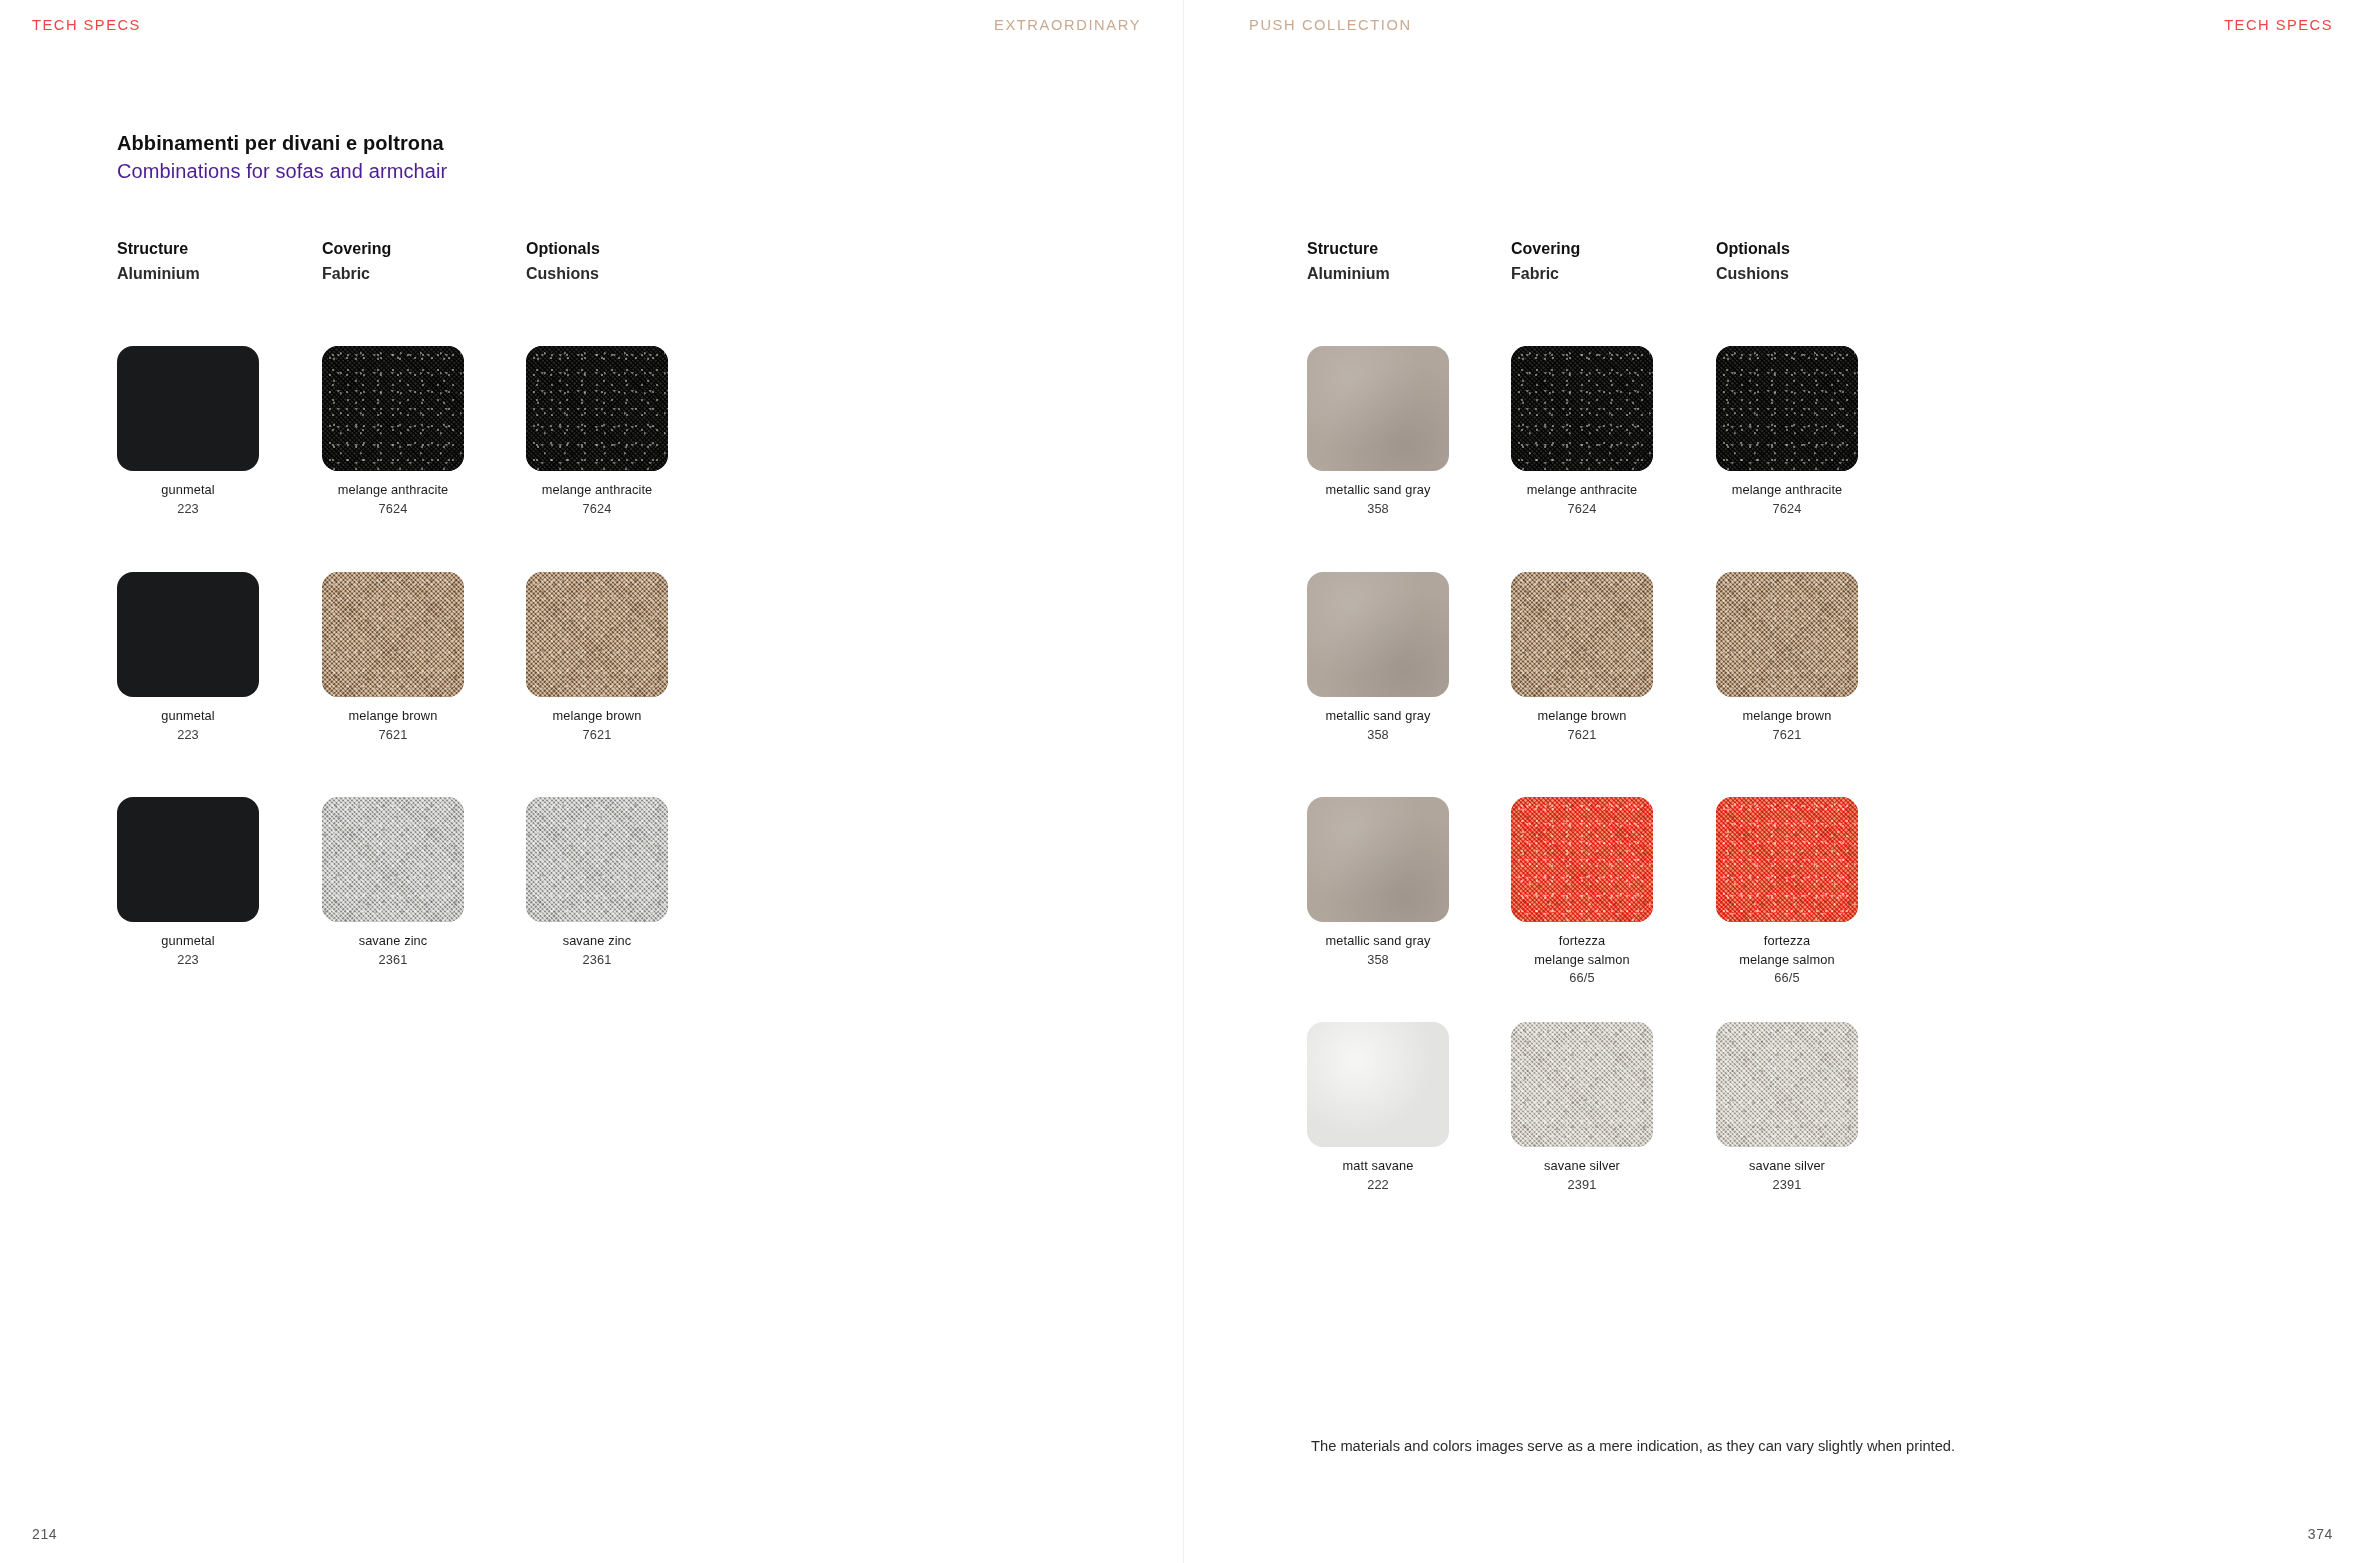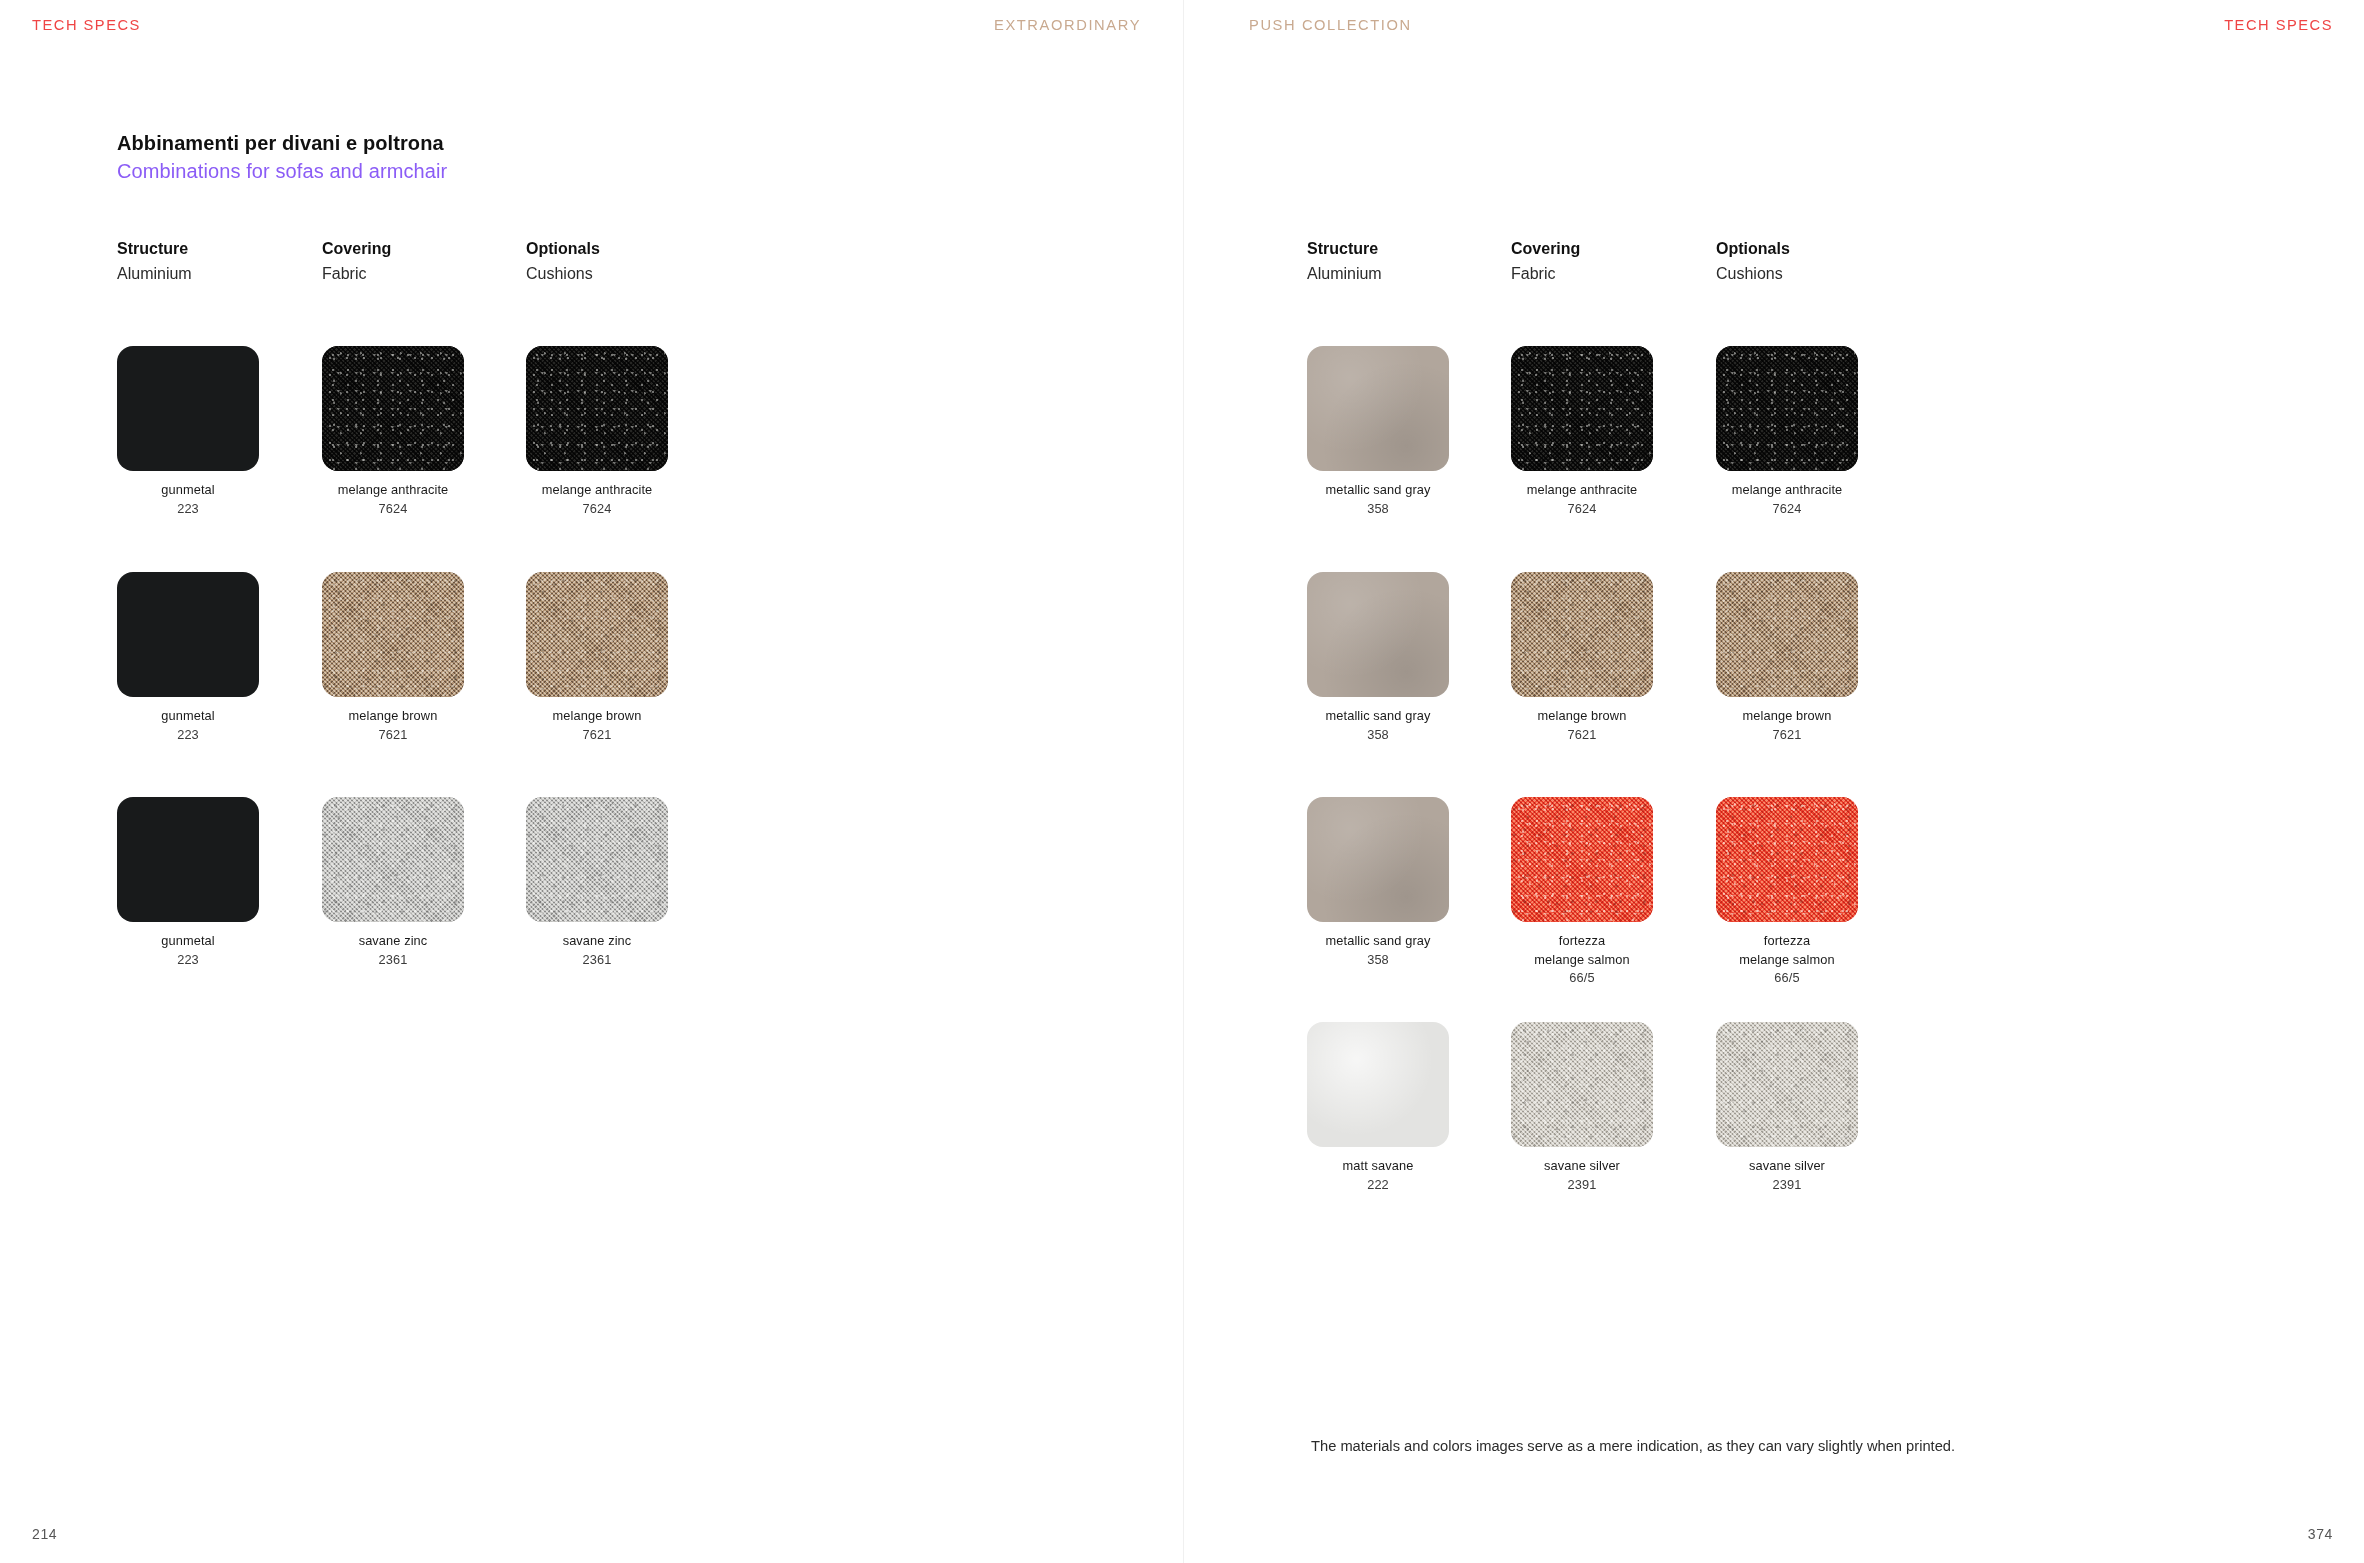--- a/index.html
+++ b/index.html
@@ -61,37 +61,37 @@
   .title-it {
     font-size: 20px;
     font-weight: 700;
     color: #111;
     letter-spacing: 0.1px;
     margin-bottom: 4.7px;
   }
   .title-en {
     font-size: 20px;
     font-weight: 400;
-    color: #8b5cf6;
+    color: #4c1d95;
     letter-spacing: 0.1px;
   }
 
   
   .colhead {
     position: absolute;
     font-size: 16px;
     line-height: 1.45;
   }
   .colhead .ch-title {
     font-weight: 700;
     color: #111;
     margin-bottom: 1.9px;
   }
   .colhead .ch-sub {
-    font-weight: 400;
+    font-weight: 700;
     color: #2b2b2b;
   }
 
   
   .swatch-cell {
     position: absolute;
     width: 142px;
     text-align: center;
   }
   .swatch {

